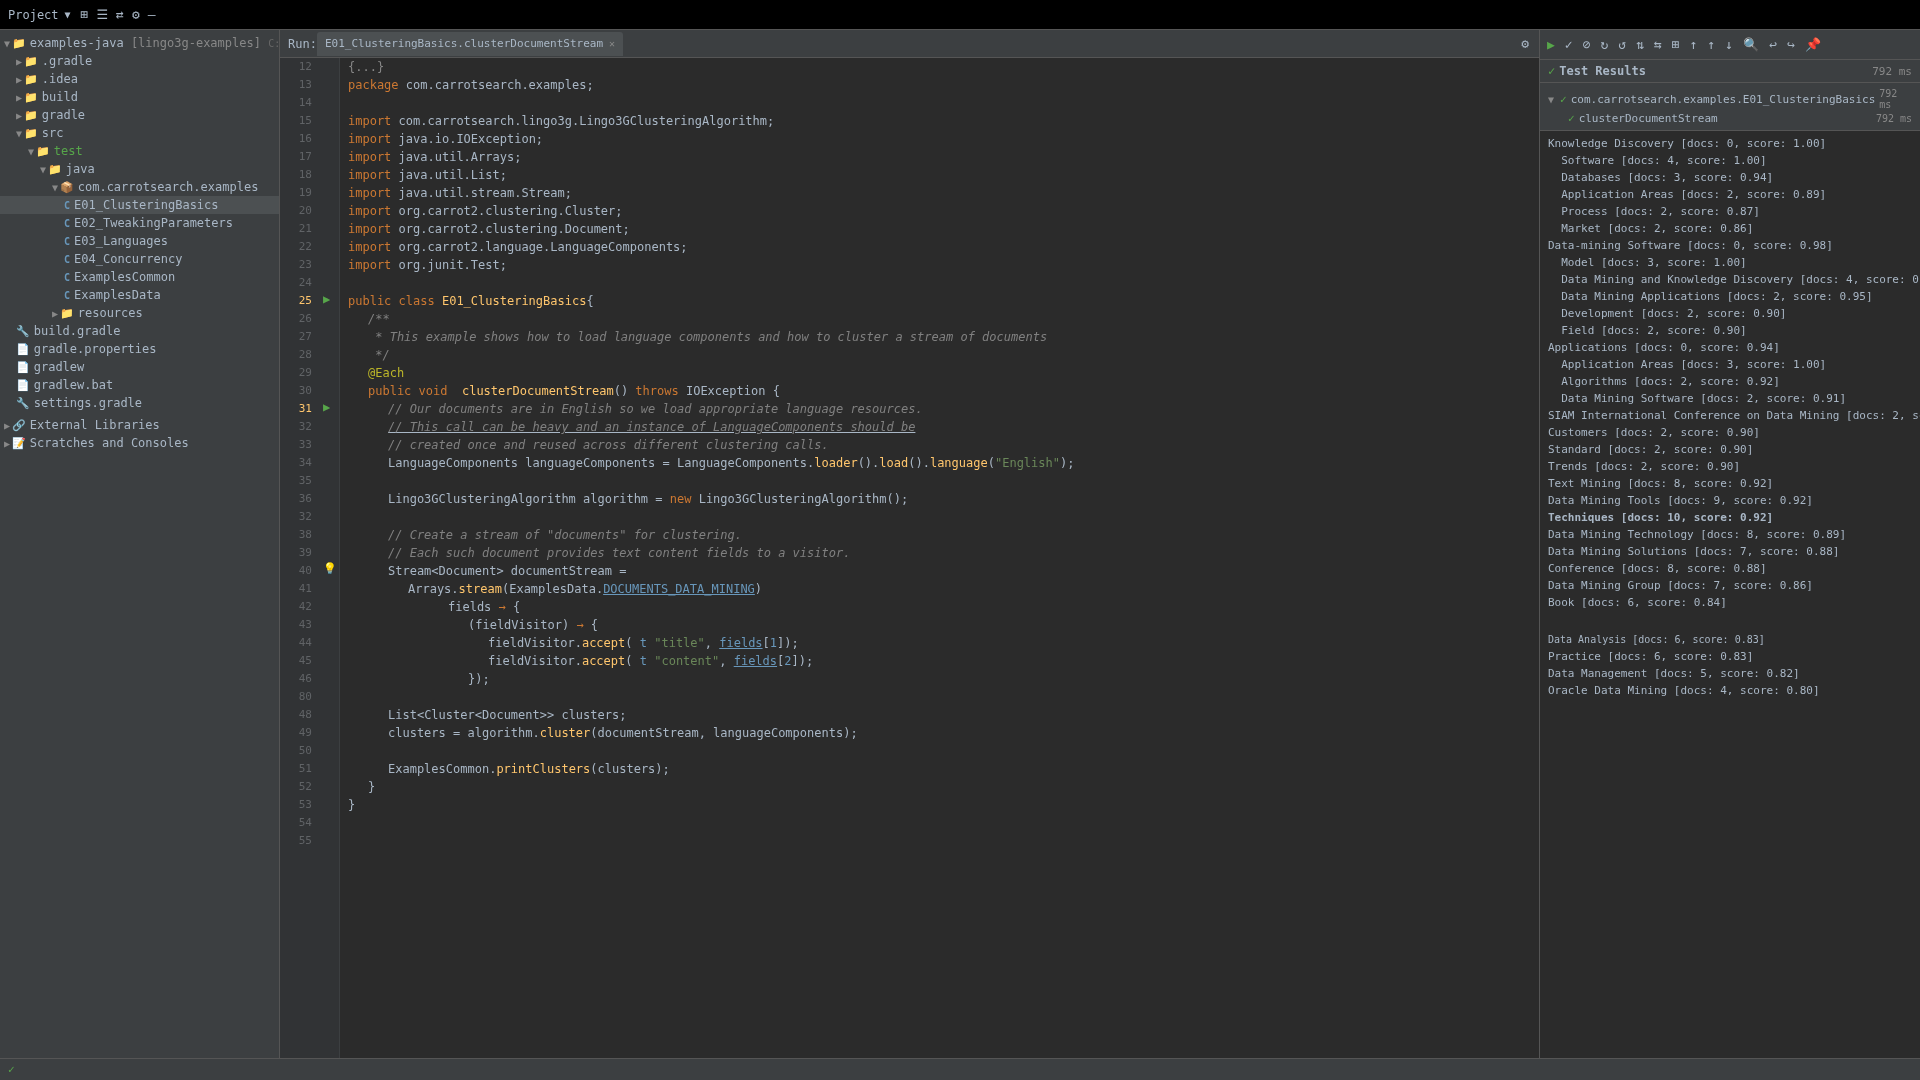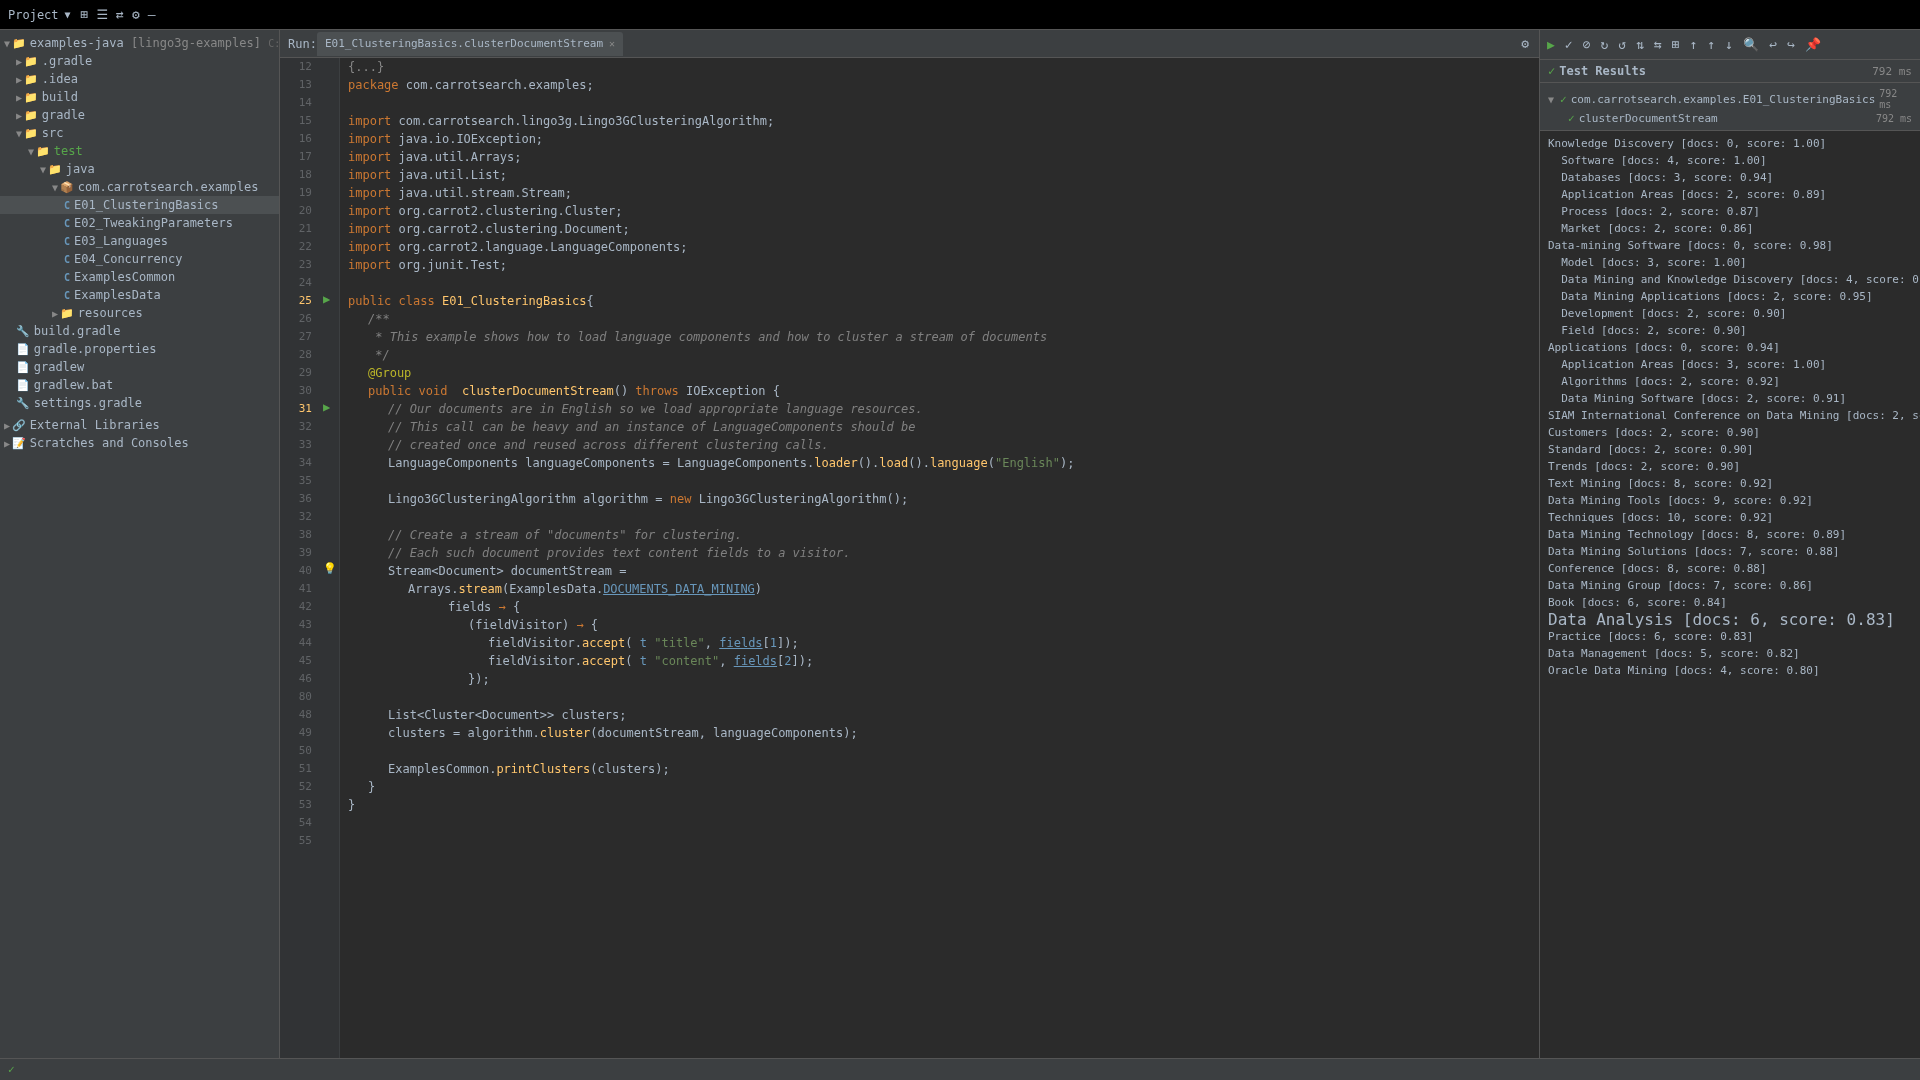--- a/index.html
+++ b/index.html
@@ -474,24 +474,24 @@
         <div class="code-line"><span class="kw">import</span> <span style="color:#a9b7c6;"> java.util.stream.Stream;</span></div>
         <div class="code-line"><span class="kw">import</span> <span style="color:#a9b7c6;"> org.carrot2.clustering.Cluster;</span></div>
         <div class="code-line"><span class="kw">import</span> <span style="color:#a9b7c6;"> org.carrot2.clustering.Document;</span></div>
         <div class="code-line"><span class="kw">import</span> <span style="color:#a9b7c6;"> org.carrot2.language.LanguageComponents;</span></div>
         <div class="code-line"><span class="kw">import</span> <span style="color:#a9b7c6;"> org.junit.Test;</span></div>
         <div class="code-line">&nbsp;</div>
         <div class="code-line"><span class="kw">public class</span> <span class="cls"> E01_ClusteringBasics</span> <span>{</span></div>
         <div class="code-line"><span style="padding-left:20px;"><span class="cmt">/**</span></span></div>
         <div class="code-line"><span style="padding-left:20px;"><span class="cmt"> * This example shows how to load language components and how to cluster a stream of documents</span></span></div>
         <div class="code-line"><span style="padding-left:20px;"><span class="cmt"> */</span></span></div>
-        <div class="code-line"><span style="padding-left:20px;"><span class="ann">@Group</span></span></div>
+        <div class="code-line"><span style="padding-left:20px;"><span class="ann">@Each</span></span></div>
         <div class="code-line"><span style="padding-left:20px;"><span class="kw">public void</span> <span class="fn"> clusterDocumentStream</span><span>() </span><span class="kw">throws</span><span> IOException {</span></span></div>
         <div class="code-line"><span style="padding-left:40px;"><span class="cmt">// Our documents are in English so we load appropriate language resources.</span></span></div>
-        <div class="code-line"><span style="padding-left:40px;"><span class="cmt">// This call can be heavy and an instance of LanguageComponents should be</span></span></div>
+        <div class="code-line"><span style="padding-left:40px;text-decoration:underline;"><span class="cmt">// This call can be heavy and an instance of LanguageComponents should be</span></span></div>
         <div class="code-line"><span style="padding-left:40px;"><span class="cmt">// created once and reused across different clustering calls.</span></span></div>
         <div class="code-line"><span style="padding-left:40px;"><span class="type">LanguageComponents</span><span> languageComponents = </span><span class="type">LanguageComponents</span><span>.</span><span class="fn">loader</span><span>().</span><span class="fn">load</span><span>().</span><span class="fn">language</span><span>(</span><span class="str">"English"</span><span>);</span></span></div>
         <div class="code-line">&nbsp;</div>
         <div class="code-line"><span style="padding-left:40px;"><span class="type">Lingo3GClusteringAlgorithm</span><span> algorithm = </span><span class="kw">new </span><span class="type">Lingo3GClusteringAlgorithm</span><span>();</span></span></div>
         <div class="code-line">&nbsp;</div>
         <div class="code-line"><span style="padding-left:40px;"><span class="cmt">// Create a stream of "documents" for clustering.</span></span></div>
         <div class="code-line"><span style="padding-left:40px;"><span class="cmt">// Each such document provides text content fields to a visitor.</span></span></div>
         <div class="code-line"><span style="padding-left:40px;"><span class="type">Stream</span><span>&lt;</span><span class="type">Document</span><span>&gt; documentStream =</span></span></div>
         <div class="code-line"><span style="padding-left:60px;"><span class="type">Arrays</span><span>.</span><span class="fn">stream</span><span>(</span><span class="type">ExamplesData</span><span>.</span><span class="underline">DOCUMENTS_DATA_MINING</span><span>)</span></span></div>
         <div class="code-line"><span style="padding-left:100px;"><span>fields </span><span style="color:#cc7832;">→</span><span> {</span></span></div>
@@ -567,27 +567,27 @@
         <div class="cluster-line" style="white-space: pre; font-size: 11px; line-height: 17px; color: rgb(169, 183, 198);">Applications [docs: 0, score: 0.94]</div>
         <div class="cluster-line" style="white-space: pre; font-size: 11px; line-height: 17px; color: rgb(169, 183, 198);">  Application Areas [docs: 3, score: 1.00]</div>
         <div class="cluster-line" style="white-space: pre; font-size: 11px; line-height: 17px; color: rgb(169, 183, 198);">  Algorithms [docs: 2, score: 0.92]</div>
         <div class="cluster-line" style="white-space: pre; font-size: 11px; line-height: 17px; color: rgb(169, 183, 198);">  Data Mining Software [docs: 2, score: 0.91]</div>
         <div class="cluster-line" style="white-space: pre; font-size: 11px; line-height: 17px; color: rgb(169, 183, 198);">SIAM International Conference on Data Mining [docs: 2, score: 0.90]</div>
         <div class="cluster-line" style="white-space: pre; font-size: 11px; line-height: 17px; color: rgb(169, 183, 198);">Customers [docs: 2, score: 0.90]</div>
         <div class="cluster-line" style="white-space: pre; font-size: 11px; line-height: 17px; color: rgb(169, 183, 198);">Standard [docs: 2, score: 0.90]</div>
         <div class="cluster-line" style="white-space: pre; font-size: 11px; line-height: 17px; color: rgb(169, 183, 198);">Trends [docs: 2, score: 0.90]</div>
         <div class="cluster-line" style="white-space: pre; font-size: 11px; line-height: 17px; color: rgb(169, 183, 198);">Text Mining [docs: 8, score: 0.92]</div>
         <div class="cluster-line" style="white-space: pre; font-size: 11px; line-height: 17px; color: rgb(169, 183, 198);">Data Mining Tools [docs: 9, score: 0.92]</div>
-        <div class="cluster-line" style="white-space: pre; font-size: 11px; line-height: 17px; color: rgb(169, 183, 198);">Techniques [docs: 10, score: 0.92]</div>
+        <div class="cluster-line" style="white-space: pre; font-size: 11px; line-height: 17px; color: rgb(169, 183, 198); font-weight: bold;">Techniques [docs: 10, score: 0.92]</div>
         <div class="cluster-line" style="white-space: pre; font-size: 11px; line-height: 17px; color: rgb(169, 183, 198);">Data Mining Technology [docs: 8, score: 0.89]</div>
         <div class="cluster-line" style="white-space: pre; font-size: 11px; line-height: 17px; color: rgb(169, 183, 198);">Data Mining Solutions [docs: 7, score: 0.88]</div>
         <div class="cluster-line" style="white-space: pre; font-size: 11px; line-height: 17px; color: rgb(169, 183, 198);">Conference [docs: 8, score: 0.88]</div>
         <div class="cluster-line" style="white-space: pre; font-size: 11px; line-height: 17px; color: rgb(169, 183, 198);">Data Mining Group [docs: 7, score: 0.86]</div>
         <div class="cluster-line" style="white-space: pre; font-size: 11px; line-height: 17px; color: rgb(169, 183, 198);">Book [docs: 6, score: 0.84]</div>
-        <div class="cluster-line" style="white-space: pre; font-size: 16px; line-height: 17px; color: rgb(169, 183, 198);">Data Analysis [docs: 6, score: 0.83]</div>
+        <div class="cluster-line" style="white-space: pre; font-size: 10px; line-height: 17px; color: rgb(169, 183, 198); margin-top: 20px;">Data Analysis [docs: 6, score: 0.83]</div>
         <div class="cluster-line" style="white-space: pre; font-size: 11px; line-height: 17px; color: rgb(169, 183, 198);">Practice [docs: 6, score: 0.83]</div>
         <div class="cluster-line" style="white-space: pre; font-size: 11px; line-height: 17px; color: rgb(169, 183, 198);">Data Management [docs: 5, score: 0.82]</div>
         <div class="cluster-line" style="white-space: pre; font-size: 11px; line-height: 17px; color: rgb(169, 183, 198);">Oracle Data Mining [docs: 4, score: 0.80]</div>
       </div>
   </div>
 </div>
 
 <div class="bottom-bar">
   <span class="status-text">
     <span style="color:#57a64a;">✓</span>

